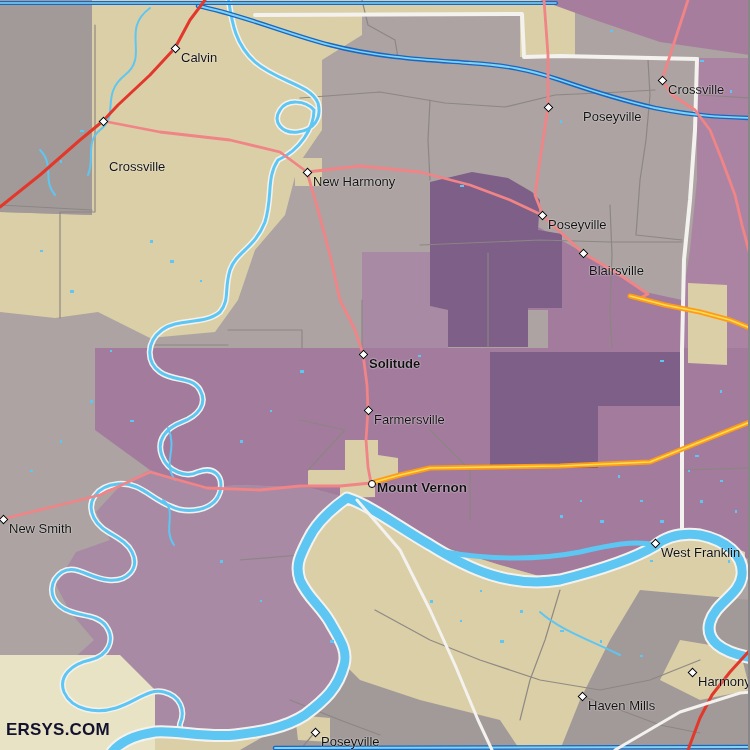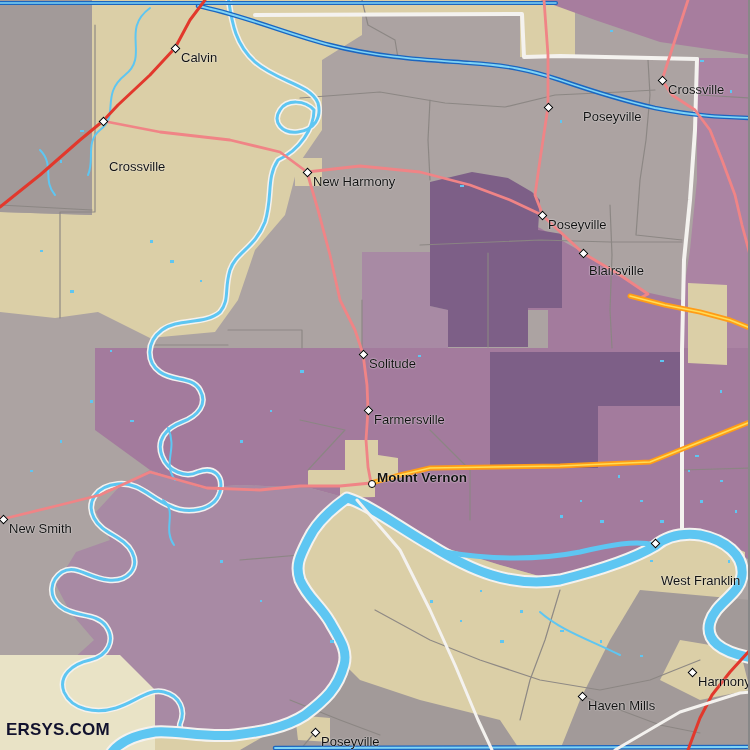--- a/index.html
+++ b/index.html
@@ -216,29 +216,29 @@
       <div class="lbl" style="left: 313px; top: 174px;">New Harmony</div>
       <div class="mk" style="left: 545px; top: 104px;"></div>
       <div class="lbl" style="left: 554px; top: 109px; padding-left: 29px;">Poseyville</div>
       <div class="mk" style="left: 659px; top: 77px;"></div>
       <div class="lbl" style="left: 668px; top: 82px;">Crossville</div>
       <div class="mk" style="left: 539px; top: 212px;"></div>
       <div class="lbl" style="left: 548px; top: 217px;">Poseyville</div>
       <div class="mk" style="left: 580px; top: 250px;"></div>
       <div class="lbl" style="left: 589px; top: 255px; margin-top: 8px;">Blairsville</div>
       <div class="mk" style="left: 360px; top: 351px;"></div>
-      <div class="lbl" style="left: 369px; top: 356px;">Solitude</div>
+      <div class="lbl" style="left: 369px; top: 356px; font-weight: bold;">Solitude</div>
       <div class="mk" style="left: 365px; top: 407px;"></div>
       <div class="lbl" style="left: 374px; top: 412px;">Farmersville</div>
       <div class="mk circle" style="left: 368px; top: 480px;"></div>
-      <div class="lbl bold" style="left: 377px; top: 470px;">Mount Vernon</div>
+      <div class="lbl bold" style="left: 377px; top: 480px;">Mount Vernon</div>
       <div class="mk" style="left: 0px; top: 516px;"></div>
       <div class="lbl" style="left: 9px; top: 521px;">New Smith</div>
       <div class="mk" style="left: 652px; top: 540px;"></div>
-      <div class="lbl" style="left: 661px; top: 545px; margin-top: 28px;">West Franklin</div>
+      <div class="lbl" style="left: 661px; top: 545px;">West Franklin</div>
       <div class="mk" style="left: 579px; top: 693px;"></div>
       <div class="lbl" style="left: 588px; top: 698px;">Haven Mills</div>
       <div class="mk" style="left: 689px; top: 669px;"></div>
       <div class="lbl" style="left: 698px; top: 674px;">Harmony</div>
       <div class="mk" style="left: 312px; top: 729px;"></div>
       <div class="lbl" style="left: 321px; top: 734px;">Poseyville</div>
     </div>
 
 <div id="watermark">ERSYS.COM</div>
 </div>

